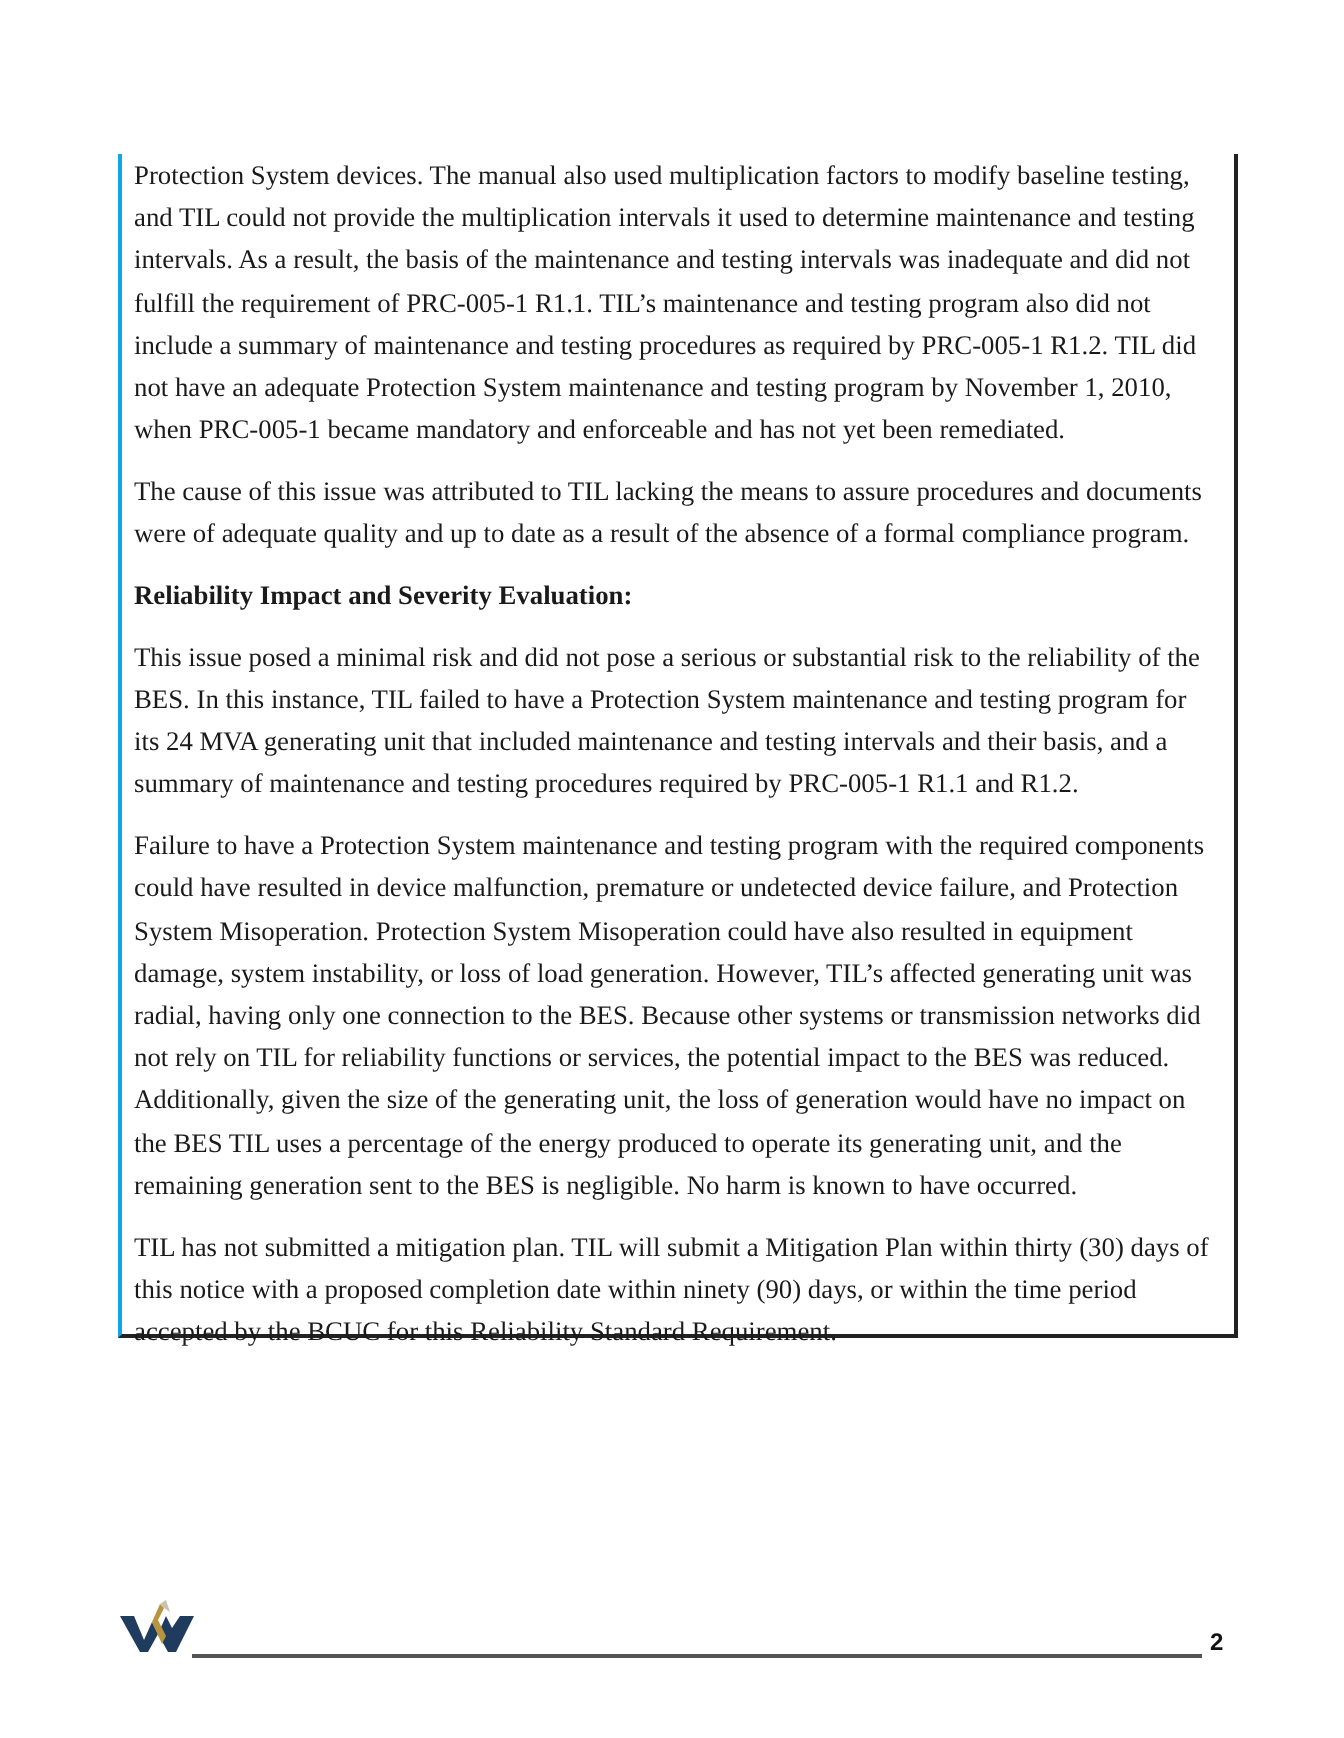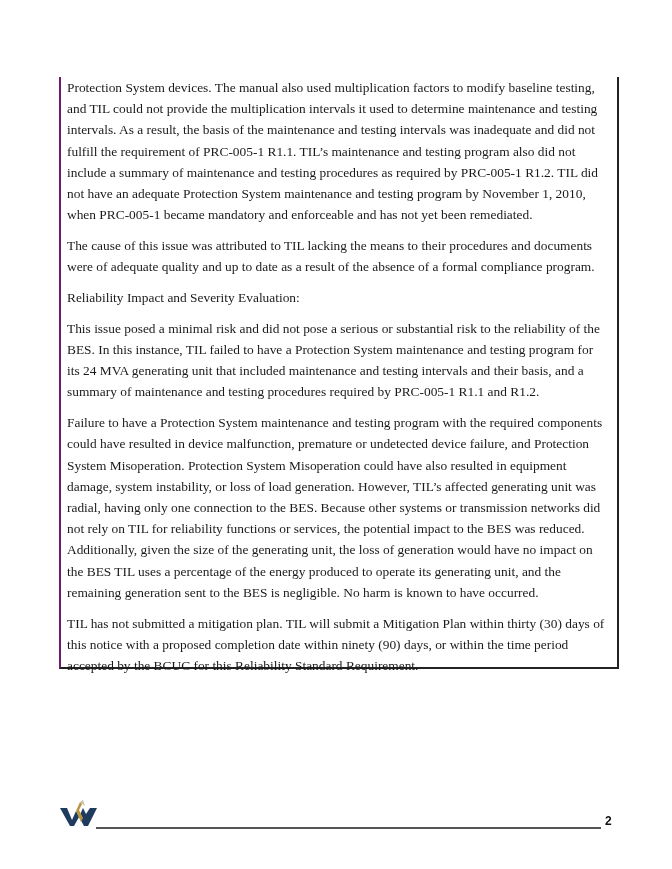--- a/index.html
+++ b/index.html
@@ -14,36 +14,36 @@
       overflow: hidden;
       font-family: "Liberation Serif", "DejaVu Serif", serif;
       color: #1a1a1a;
     }
     .content-box {
       position: absolute;
       left: 59px;
       top: 77px;
       width: 556px;
       height: 590px;
-      border-left: 2px solid #701a75;
+      border-left: 2px solid #0ea5e9;
       border-right: 2px solid #222;
       border-bottom: 2px solid #222;
       box-sizing: content-box;
     }
     .inner {
       padding: 0 8px 0 6px;
       font-size: 13.4px;
       line-height: 21.2px;
     }
     .inner p {
       margin: 0 0 9.6px 0;
     }
     .inner h3 {
       font-size: 13.4px;
-      font-weight: normal;
+      font-weight: bold;
       margin: 0 0 9.6px 0;
       line-height: 21.2px;
     }
     .footer-logo {
       position: absolute;
       left: 60px;
       top: 800px;
       width: 38px;
       height: 26px;
     }
@@ -64,21 +64,21 @@
       font-size: 12px;
       color: #111;
     }
   </style>
 </head>
 <body>
 
 <div class="content-box">
   <div class="inner">
     <p>Protection System devices. The manual also used multiplication factors to modify baseline testing, and TIL could not provide the multiplication intervals it used to determine maintenance and testing intervals. As a result, the basis of the maintenance and testing intervals was inadequate and did not fulfill the requirement of PRC-005-1 R1.1. TIL’s maintenance and testing program also did not include a summary of maintenance and testing procedures as required by PRC-005-1 R1.2. TIL did not have an adequate Protection System maintenance and testing program by November 1, 2010, when PRC-005-1 became mandatory and enforceable and has not yet been remediated.</p>
-    <p>The cause of this issue was attributed to TIL lacking the means to their procedures and documents were of adequate quality and up to date as a result of the absence of a formal compliance program.</p>
+    <p>The cause of this issue was attributed to TIL lacking the means to assure procedures and documents were of adequate quality and up to date as a result of the absence of a formal compliance program.</p>
 
     <h3>Reliability Impact and Severity Evaluation:</h3>
     <p>This issue posed a minimal risk and did not pose a serious or substantial risk to the reliability of the BES. In this instance, TIL failed to have a Protection System maintenance and testing program for its 24 MVA generating unit that included maintenance and testing intervals and their basis, and a summary of maintenance and testing procedures required by PRC-005-1 R1.1 and R1.2.</p>
     <p>Failure to have a Protection System maintenance and testing program with the required components could have resulted in device malfunction, premature or undetected device failure, and Protection System Misoperation. Protection System Misoperation could have also resulted in equipment damage, system instability, or loss of load generation. However, TIL’s affected generating unit was radial, having only one connection to the BES. Because other systems or transmission networks did not rely on TIL for reliability functions or services, the potential impact to the BES was reduced. Additionally, given the size of the generating unit, the loss of generation would have no impact on the BES TIL uses a percentage of the energy produced to operate its generating unit, and the remaining generation sent to the BES is negligible. No harm is known to have occurred.</p>
 
     <p>TIL has not submitted a mitigation plan. TIL will submit a Mitigation Plan within thirty (30) days of this notice with a proposed completion date within ninety (90) days, or within the time period accepted by the BCUC for this Reliability Standard Requirement.</p>
   </div>
 </div>
 
 <div class="footer-logo">

